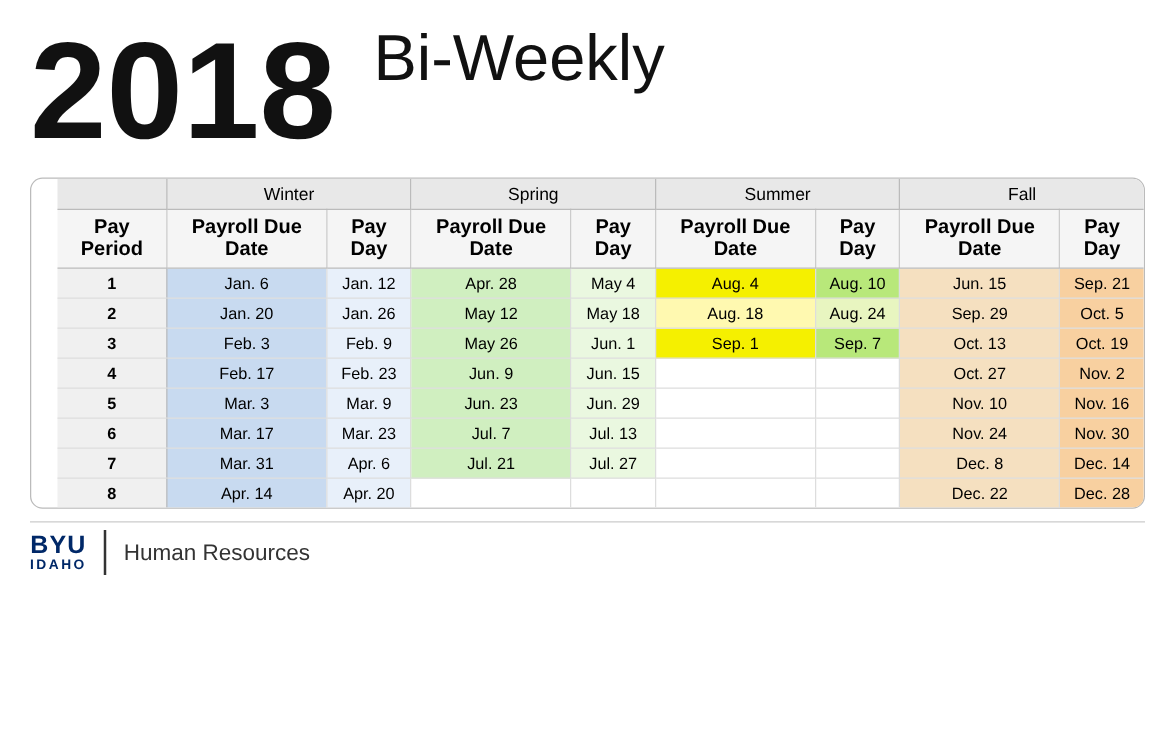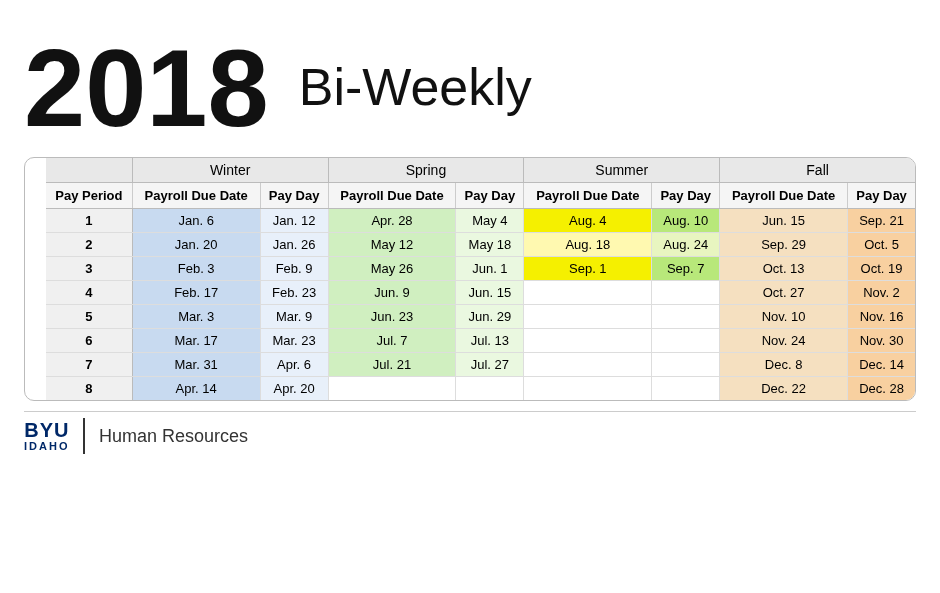--- a/index.html
+++ b/index.html
@@ -10,24 +10,23 @@
       font-family: Arial, sans-serif;
       display: flex;
       flex-direction: column;
       align-items: center;
       justify-content: flex-start;
       padding: 18px 24px 14px 24px;
     }
 
     .header {
       display: flex;
-      align-items: center;
+      align-items: flex-start;
       width: 100%;
       margin-bottom: 14px;
-      margin-top: 15px;
     }
 
     .year {
       font-size: 110px;
       font-weight: 900;
       color: #111;
       line-height: 1;
       margin-right: 30px;
       font-family: Arial Black, Arial, sans-serif;
     }
@@ -64,21 +63,21 @@
       border-right: 1px solid #bbb;
       border-bottom: 1px solid #bbb;
     }
     .season-row th:last-child { border-right: none; }
 
     
     .col-header-row th {
       background: #f5f5f5;
       text-align: center;
       font-weight: bold;
-      font-size: 13px;
+      font-size: 16px;
       padding: 5px 4px;
       border-right: 1px solid #ccc;
       border-bottom: 1px solid #bbb;
       vertical-align: middle;
     }
     .col-header-row th:last-child { border-right: none; }
 
     
     tbody tr td {
       text-align: center;
@@ -126,21 +125,21 @@
       align-items: center;
       width: 100%;
       margin-top: 10px;
       padding-top: 6px;
       border-top: 1px solid #ccc;
     }
 
     .byu-logo {
       display: flex;
       flex-direction: column;
-      align-items: flex-end;
+      align-items: center;
       margin-right: 14px;
     }
 
     .byu-text {
       font-weight: 900;
       font-size: 20px;
       color: #002868;
       line-height: 1;
       font-family: Arial Black, Arial, sans-serif;
       letter-spacing: 1px;

